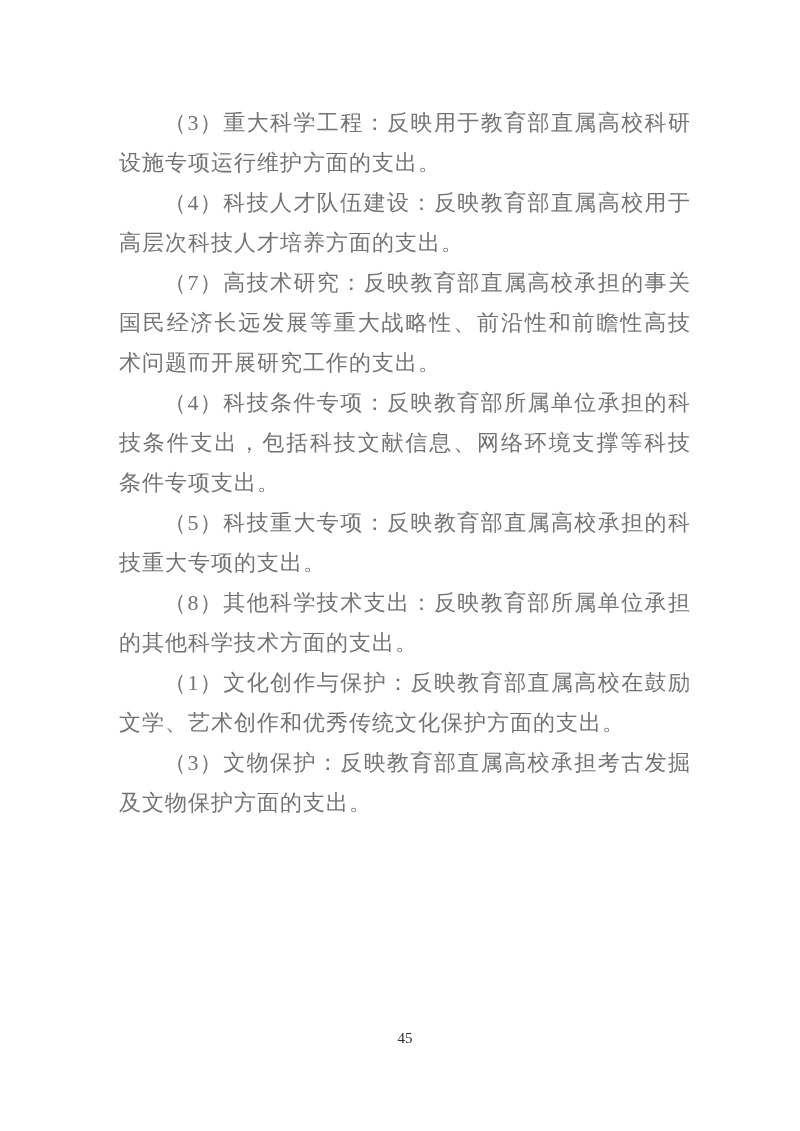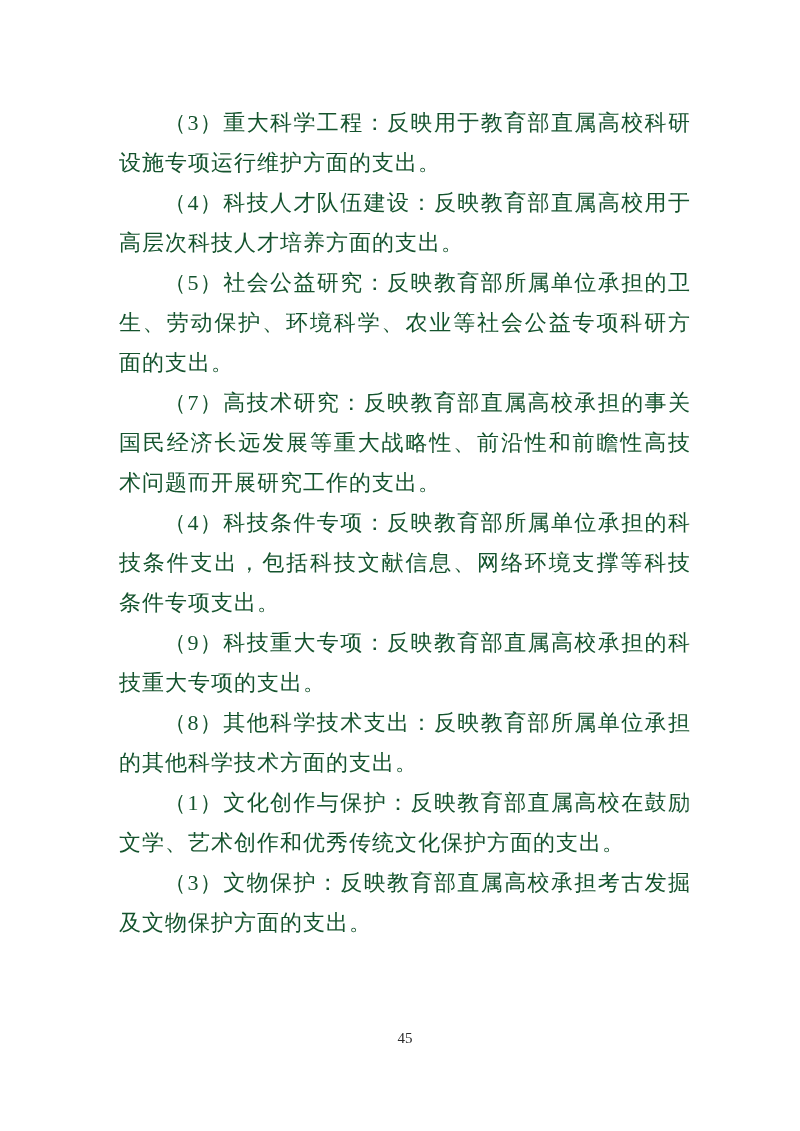--- a/index.html
+++ b/index.html
@@ -13,21 +13,21 @@
     height: 1131px;
     background: #ffffff;
     overflow: hidden;
     font-family: "Liberation Serif", "DejaVu Serif", serif;
   }
   .text-block {
     position: absolute;
     left: 119px;
     top: 103px;
     width: 572px;
-    color: #14532d;
+    color: #737373;
   }
   .text-block p {
     margin: 0;
     padding: 0;
     font-size: 22px;
     line-height: 40px;
     letter-spacing: 1px;
     text-align: justify;
     text-justify: inter-ideograph;
     text-indent: 45px;
@@ -44,22 +44,21 @@
     color: #2b2b2b;
   }
 </style>
 </head>
 <body>
 
 <div class="page">
   <div class="text-block">
     <p>（3）重大科学工程：反映用于教育部直属高校科研设施专项运行维护方面的支出。</p>
     <p>（4）科技人才队伍建设：反映教育部直属高校用于高层次科技人才培养方面的支出。</p>
-    <p>（5）社会公益研究：反映教育部所属单位承担的卫生、劳动保护、环境科学、农业等社会公益专项科研方面的支出。</p>
     <p>（7）高技术研究：反映教育部直属高校承担的事关国民经济长远发展等重大战略性、前沿性和前瞻性高技术问题而开展研究工作的支出。</p>
     <p>（4）科技条件专项：反映教育部所属单位承担的科技条件支出，包括科技文献信息、网络环境支撑等科技条件专项支出。</p>
-    <p>（9）科技重大专项：反映教育部直属高校承担的科技重大专项的支出。</p>
+    <p>（5）科技重大专项：反映教育部直属高校承担的科技重大专项的支出。</p>
     <p>（8）其他科学技术支出：反映教育部所属单位承担的其他科学技术方面的支出。</p>
     <p>（1）文化创作与保护：反映教育部直属高校在鼓励文学、艺术创作和优秀传统文化保护方面的支出。</p>
     <p>（3）文物保护：反映教育部直属高校承担考古发掘及文物保护方面的支出。</p>
   </div>
   <div class="page-number">45</div>
 </div>
 
 </body></html>

